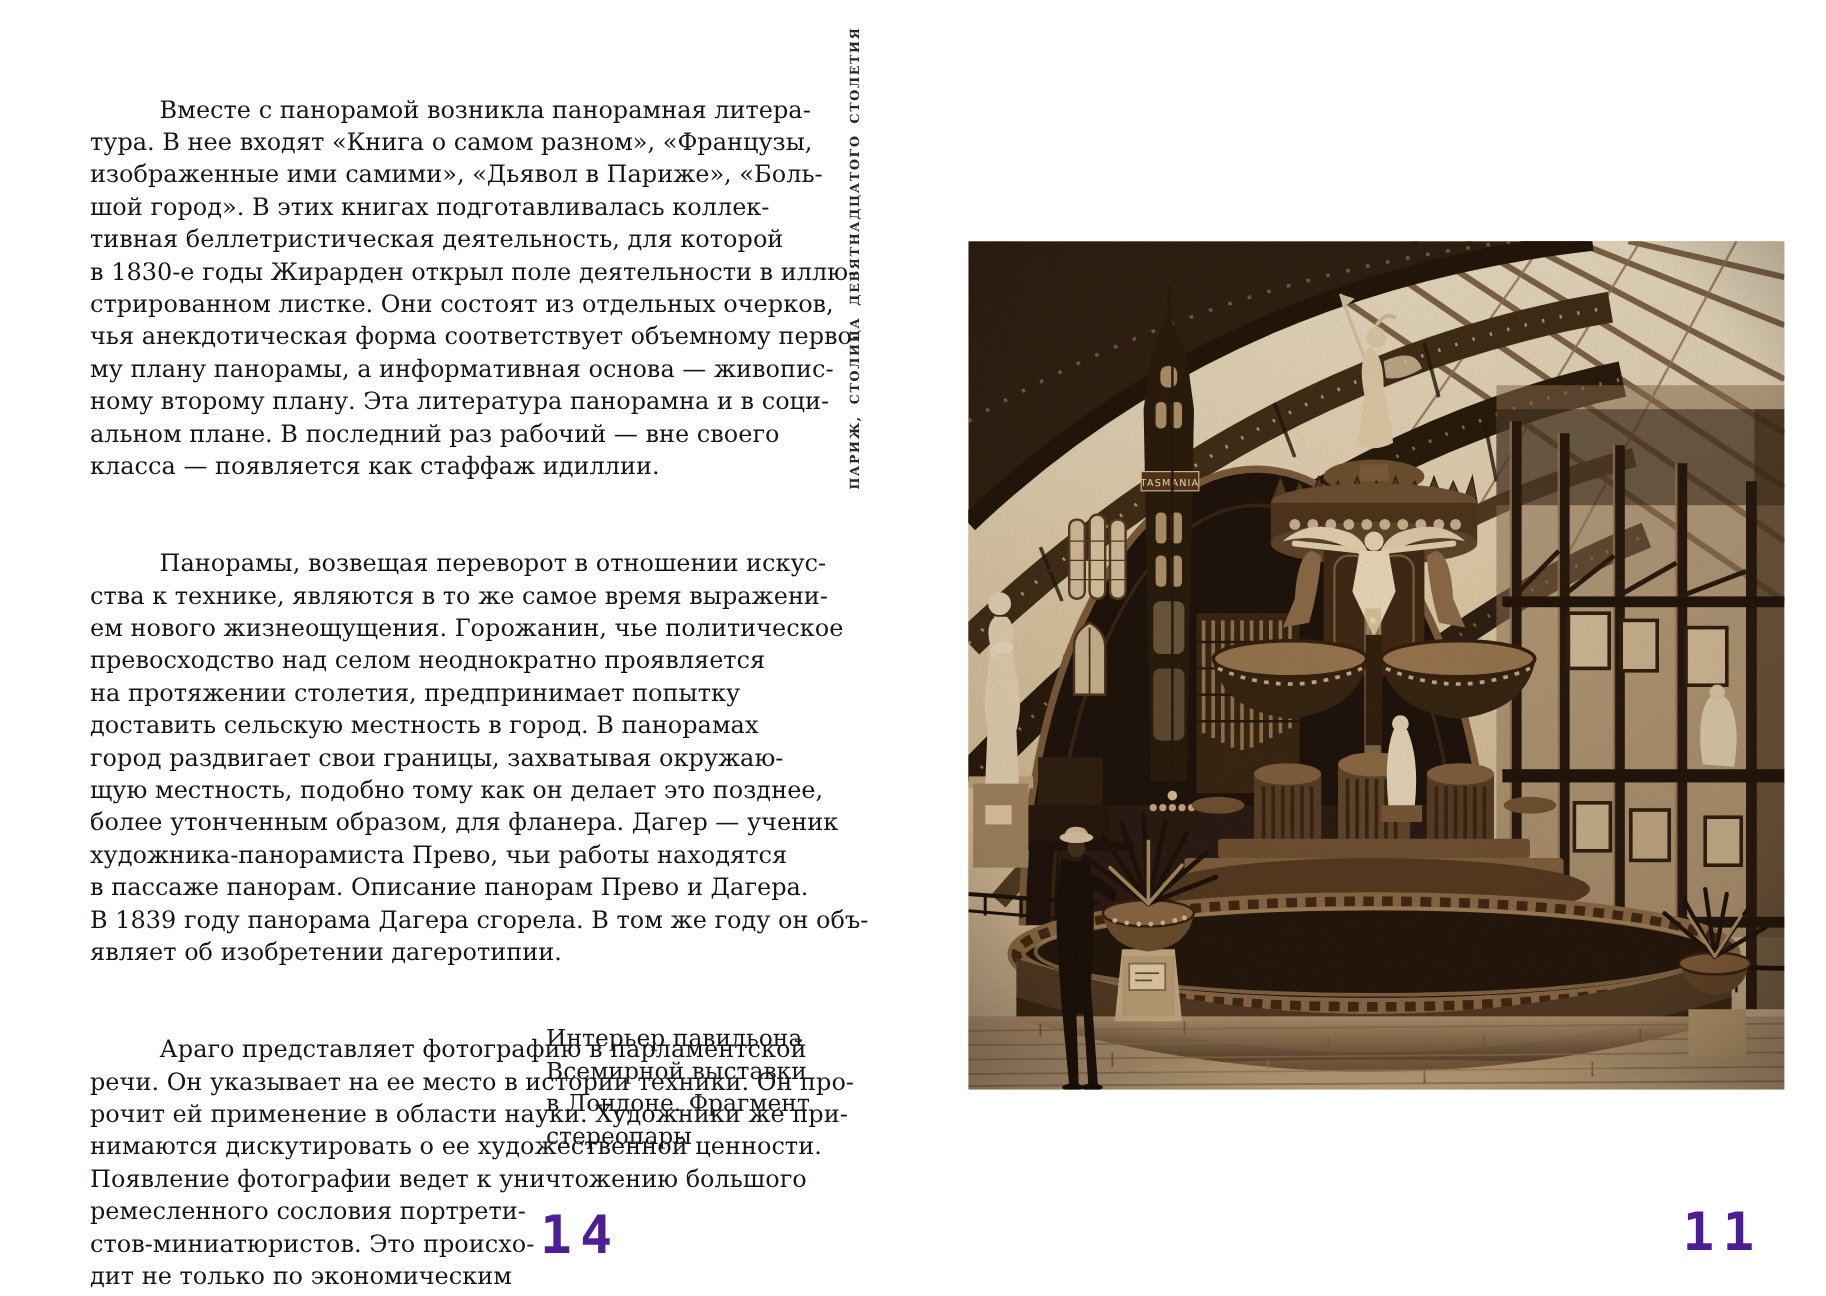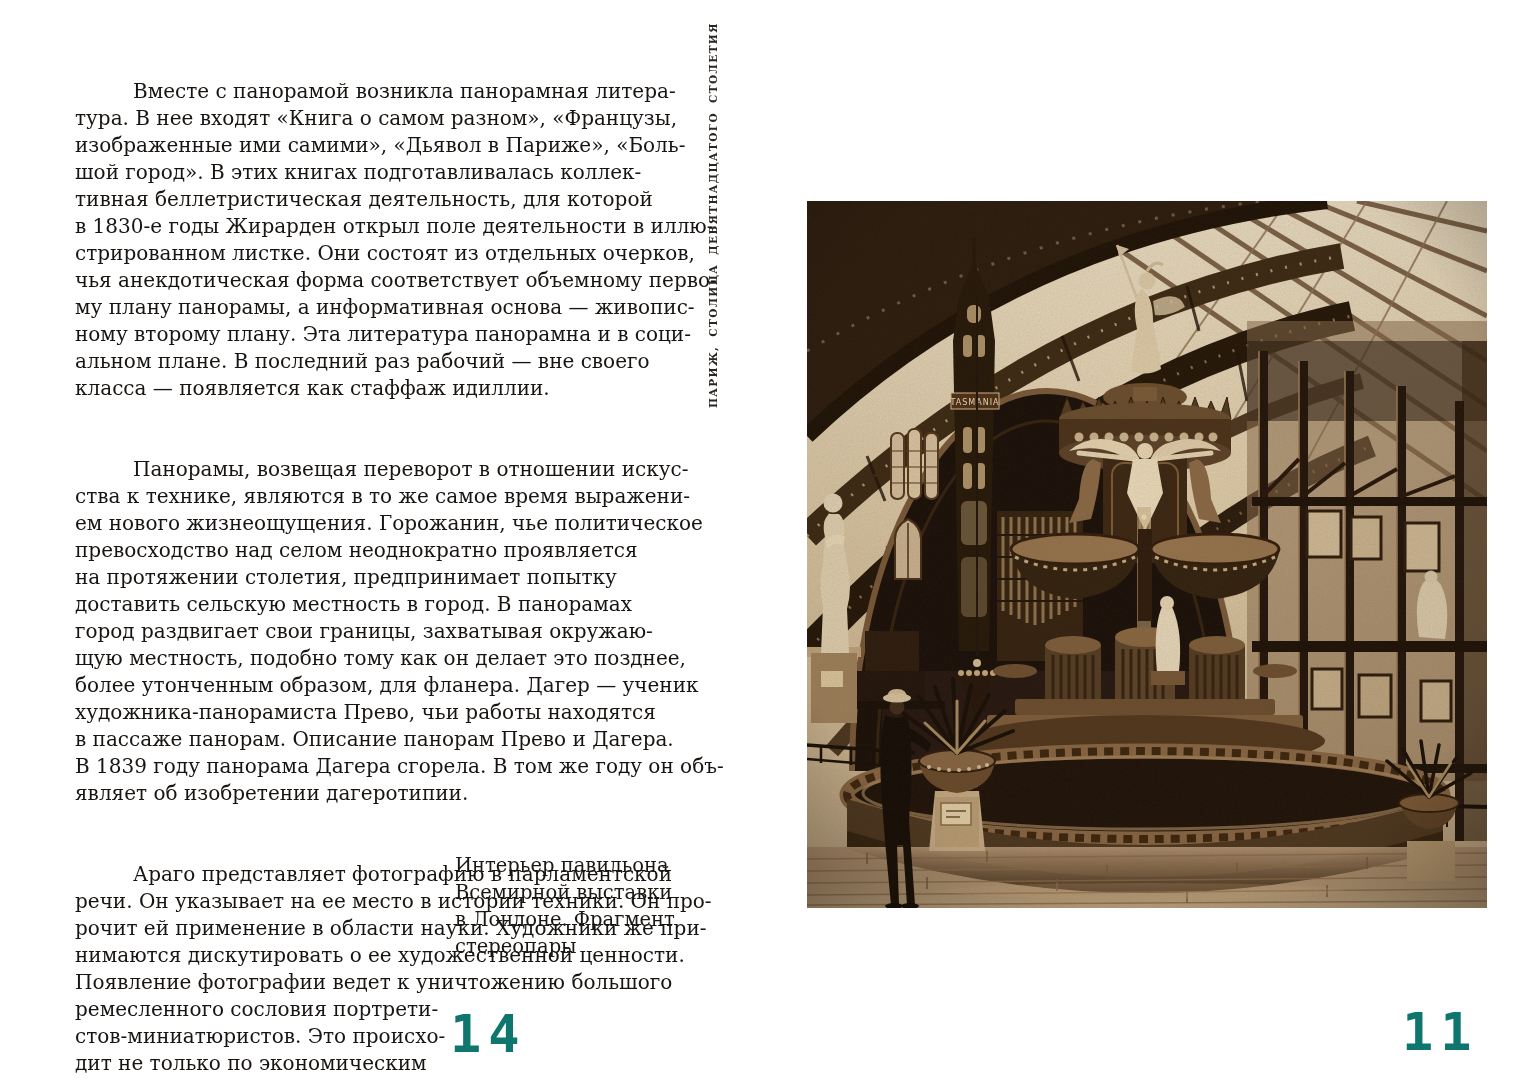--- a/index.html
+++ b/index.html
@@ -24,21 +24,21 @@
   .vertical-title{
     position:absolute;left:707px;top:408px;width:390px;height:17px;
     transform:rotate(-90deg);transform-origin:top left;
     font-family:"DejaVu Serif", serif;font-weight:bold;
     font-size:10.5px;letter-spacing:1.4px;word-spacing:4px;color:#2a2622;
     white-space:nowrap;
   }
   
   .page-num{
     position:absolute;font-family:"DejaVu Sans Mono", monospace;
-    font-weight:bold;font-size:52px;letter-spacing:7px;color:#0f766e;
+    font-weight:bold;font-size:44px;letter-spacing:7px;color:#4c1d95;
   }
   .page-num-left{left:450px;top:1004px;}
   .page-num-right{left:1402px;top:1002px;}
   
   .photo{
     position:absolute;left:807px;top:201px;width:680px;height:707px;margin:0;
     background:#cdb795;
   }
   .photo svg{display:block;width:100%;height:100%;}
 </style>

